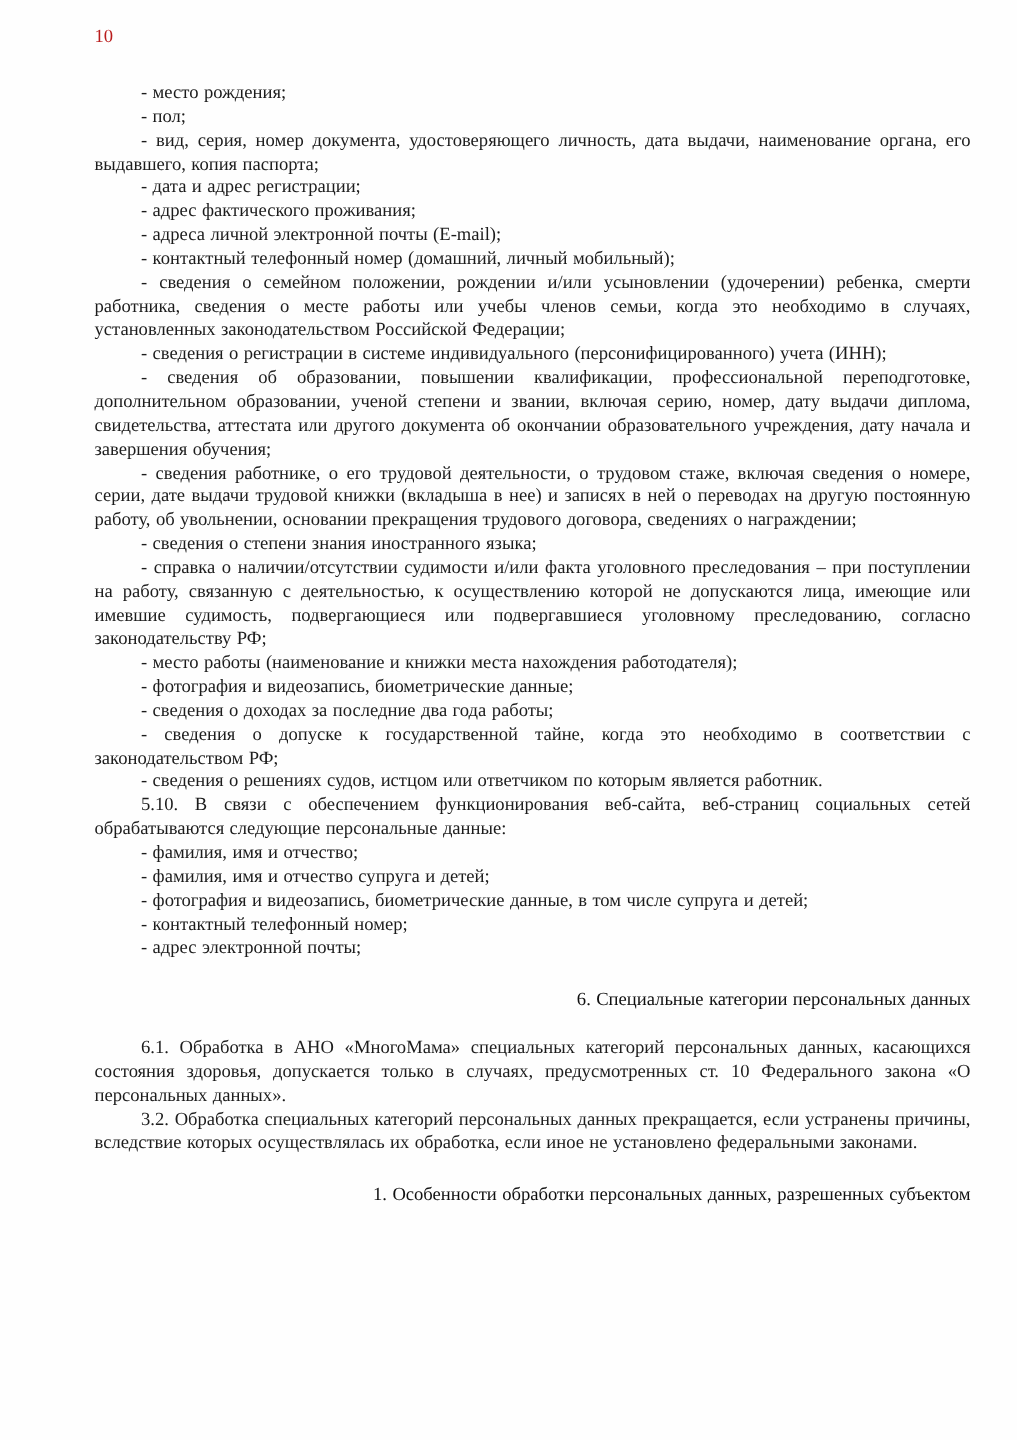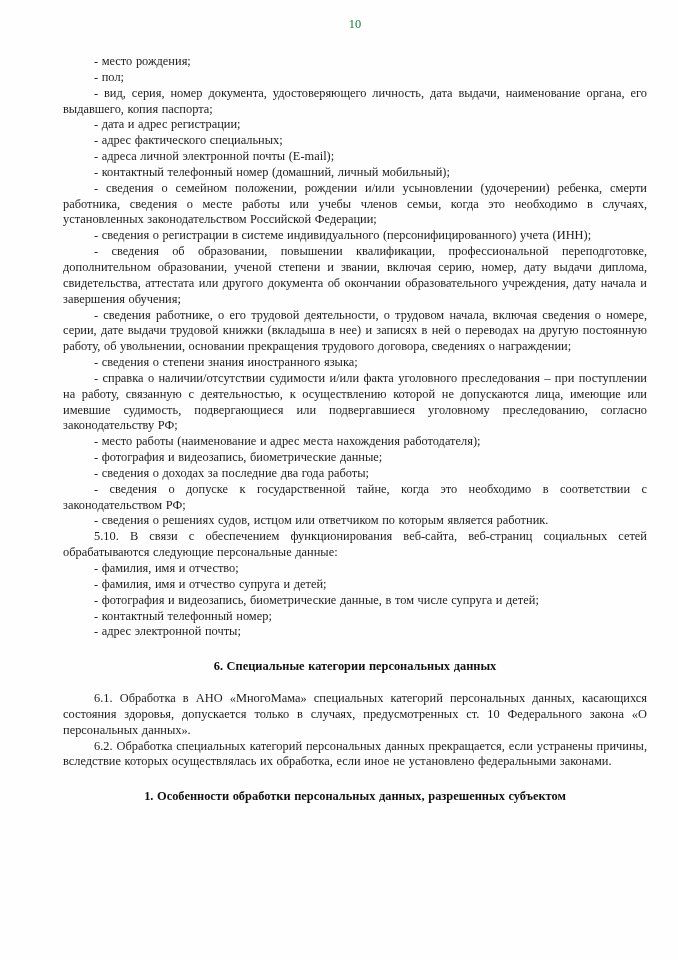--- a/index.html
+++ b/index.html
@@ -17,76 +17,76 @@
     overflow: hidden;
     box-sizing: border-box;
   }
   .content {
     position: absolute;
     left: 63px;
     top: 17px;
     width: 584px;
   }
   .page-number {
-    text-align: center;
+    text-align: left;
     font-size: 12.4px;
     line-height: 15px;
     margin: 0 0 22px 0;
-    color: #15803d;
+    color: #b91c1c;
   }
   .para {
     margin: 0;
     font-size: 12.4px;
     line-height: 15.85px;
     text-align: justify;
     text-indent: 31px;
     word-spacing: 0.5px;
   }
   .heading {
     margin: 19px 0 16px 0;
     font-size: 12.4px;
     line-height: 15.85px;
-    font-weight: 700;
-    text-align: center;
+    font-weight: 400;
+    text-align: right;
     text-indent: 0;
     color: #101010;
   }
 </style>
 </head>
 <body>
 
 <div class="page">
   <div class="content">
     <div class="page-number">10</div>
 
     <p class="para">- место рождения;</p>
     <p class="para">- пол;</p>
     <p class="para">- вид, серия, номер документа, удостоверяющего личность, дата выдачи, наименование органа, его выдавшего, копия паспорта;</p>
     <p class="para">- дата и адрес регистрации;</p>
-    <p class="para">- адрес фактического специальных;</p>
+    <p class="para">- адрес фактического проживания;</p>
     <p class="para">- адреса личной электронной почты (E-mail);</p>
     <p class="para">- контактный телефонный номер (домашний, личный мобильный);</p>
     <p class="para">- сведения о семейном положении, рождении и/или усыновлении (удочерении) ребенка, смерти работника, сведения о месте работы или учебы членов семьи, когда это необходимо в случаях, установленных законодательством Российской Федерации;</p>
     <p class="para">- сведения о регистрации в системе индивидуального (персонифицированного) учета (ИНН);</p>
     <p class="para">- сведения об образовании, повышении квалификации, профессиональной переподготовке, дополнительном образовании, ученой степени и звании, включая серию, номер, дату выдачи диплома, свидетельства, аттестата или другого документа об окончании образовательного учреждения, дату начала и завершения обучения;</p>
-    <p class="para">- сведения работнике, о его трудовой деятельности, о трудовом начала, включая сведения о номере, серии, дате выдачи трудовой книжки (вкладыша в нее) и записях в ней о переводах на другую постоянную работу, об увольнении, основании прекращения трудового договора, сведениях о награждении;</p>
+    <p class="para">- сведения работнике, о его трудовой деятельности, о трудовом стаже, включая сведения о номере, серии, дате выдачи трудовой книжки (вкладыша в нее) и записях в ней о переводах на другую постоянную работу, об увольнении, основании прекращения трудового договора, сведениях о награждении;</p>
     <p class="para">- сведения о степени знания иностранного языка;</p>
     <p class="para">- справка о наличии/отсутствии судимости и/или факта уголовного преследования – при поступлении на работу, связанную с деятельностью, к осуществлению которой не допускаются лица, имеющие или имевшие судимость, подвергающиеся или подвергавшиеся уголовному преследованию, согласно законодательству РФ;</p>
-    <p class="para">- место работы (наименование и адрес места нахождения работодателя);</p>
+    <p class="para">- место работы (наименование и книжки места нахождения работодателя);</p>
     <p class="para">- фотография и видеозапись, биометрические данные;</p>
     <p class="para">- сведения о доходах за последние два года работы;</p>
     <p class="para">- сведения о допуске к государственной тайне, когда это необходимо в соответствии с законодательством РФ;</p>
     <p class="para">- сведения о решениях судов, истцом или ответчиком по которым является работник.</p>
     <p class="para">5.10. В связи с обеспечением функционирования веб-сайта, веб-страниц социальных сетей обрабатываются следующие персональные данные:</p>
     <p class="para">- фамилия, имя и отчество;</p>
     <p class="para">- фамилия, имя и отчество супруга и детей;</p>
     <p class="para">- фотография и видеозапись, биометрические данные, в том числе супруга и детей;</p>
     <p class="para">- контактный телефонный номер;</p>
     <p class="para">- адрес электронной почты;</p>
 
     <p class="para heading">6. Специальные категории персональных данных</p>
 
     <p class="para">6.1. Обработка в АНО «МногоМама» специальных категорий персональных данных, касающихся состояния здоровья, допускается только в случаях, предусмотренных ст. 10 Федерального закона «О персональных данных».</p>
-    <p class="para">6.2. Обработка специальных категорий персональных данных прекращается, если устранены причины, вследствие которых осуществлялась их обработка, если иное не установлено федеральными законами.</p>
+    <p class="para">3.2. Обработка специальных категорий персональных данных прекращается, если устранены причины, вследствие которых осуществлялась их обработка, если иное не установлено федеральными законами.</p>
 
     <p class="para heading">1. Особенности обработки персональных данных, разрешенных субъектом</p>
   </div>
 </div>
 
 </body></html>

